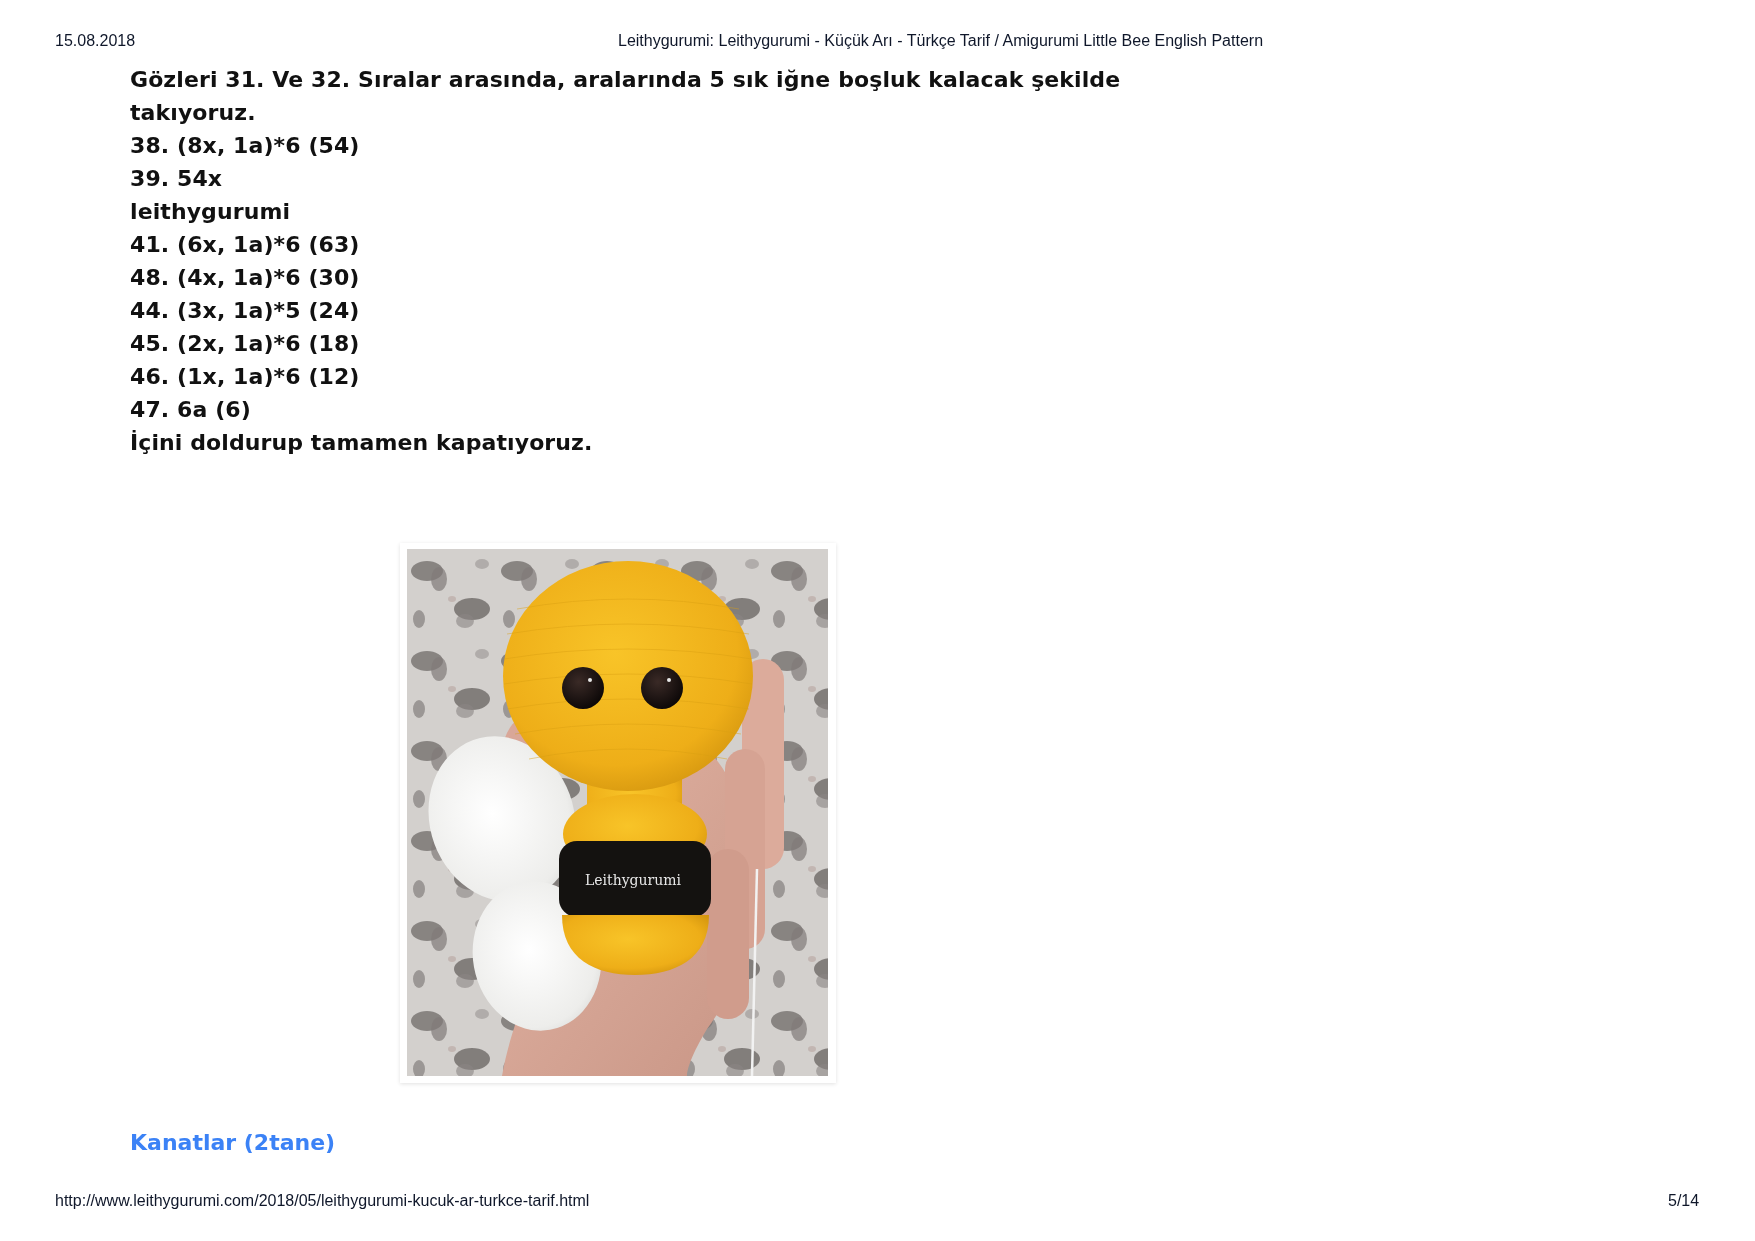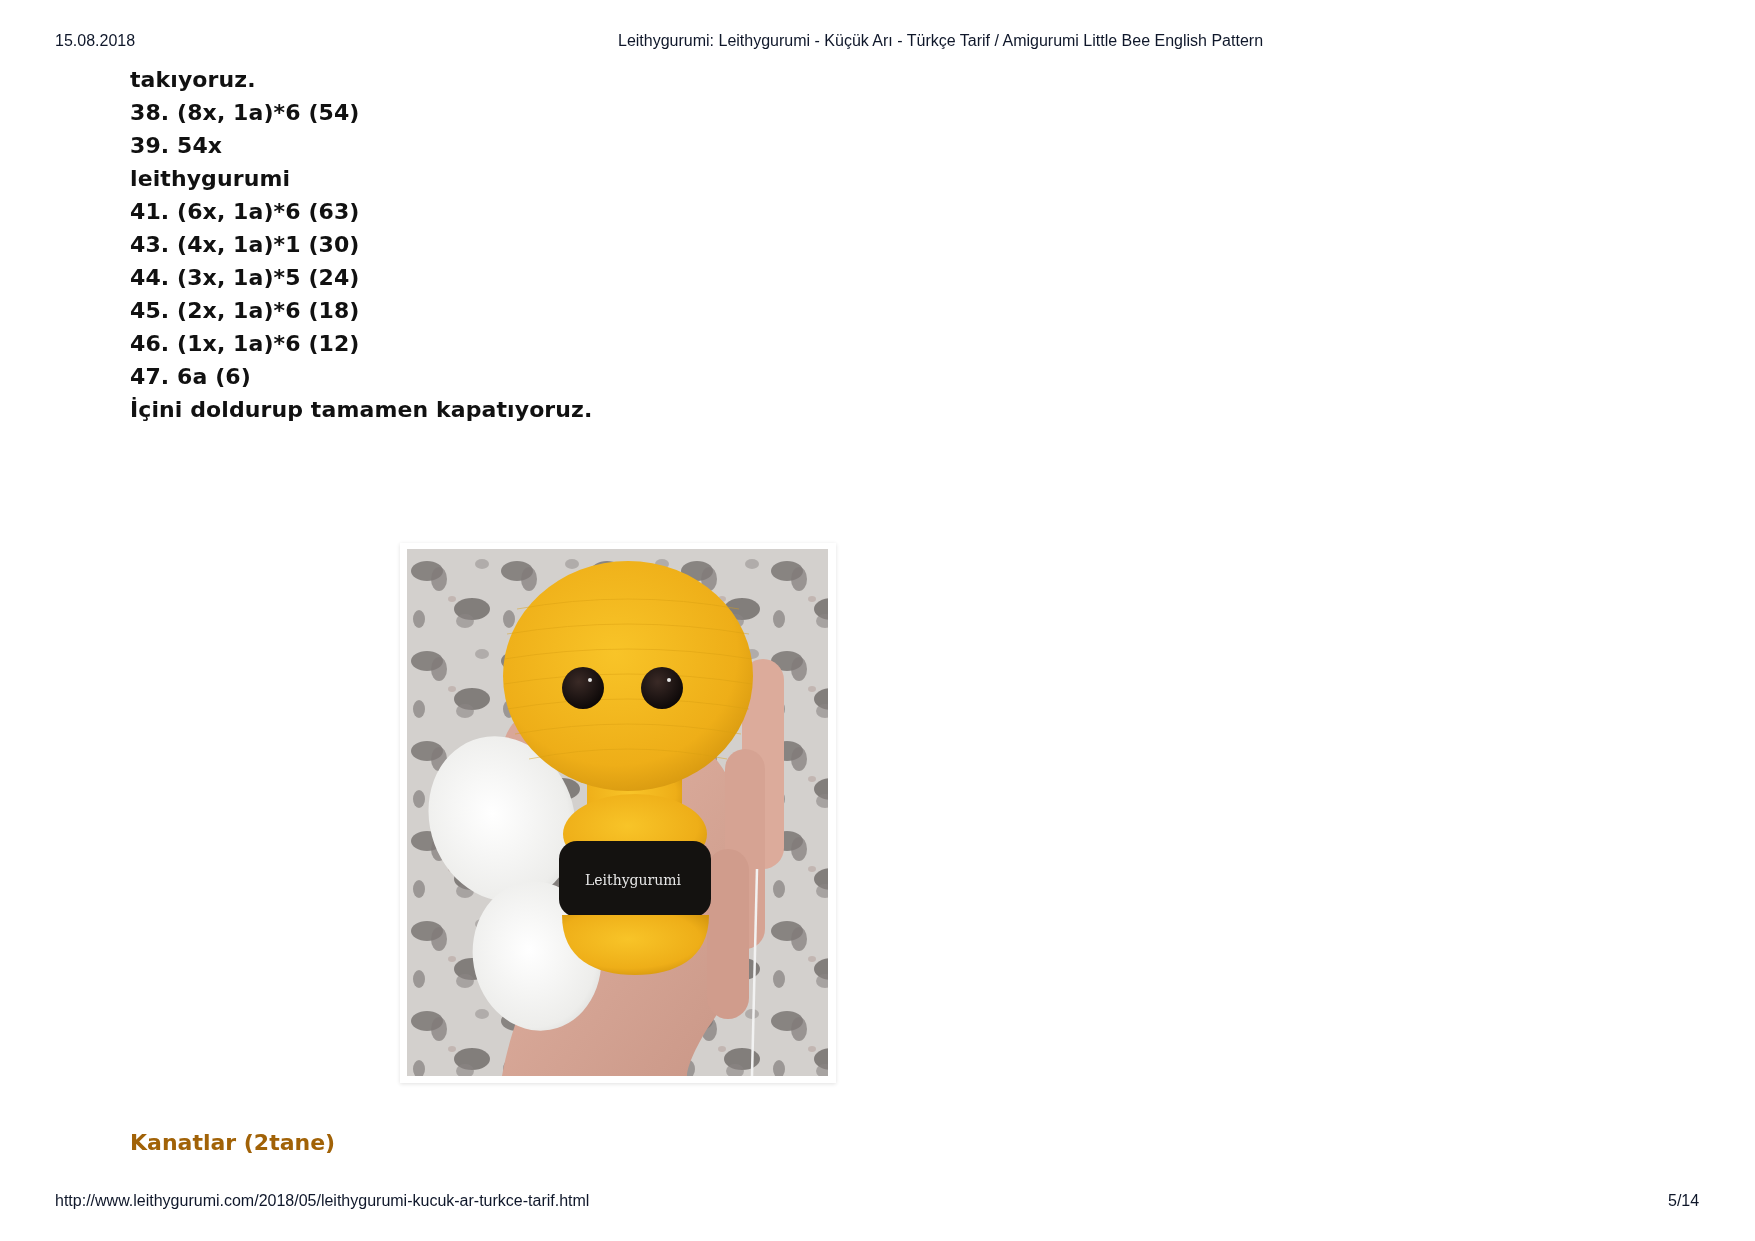--- a/index.html
+++ b/index.html
@@ -35,26 +35,27 @@
     line-height:32px; white-space:nowrap;
   }
 </style>
 </head>
 <body>
 
 <div class="hdr" id="hdr-date">15.08.2018</div>
 <div class="hdr" id="hdr-title">Leithygurumi: Leithygurumi - Küçük Arı - Türkçe Tarif / Amigurumi Little Bee English Pattern</div>
 
 <div class="content">
+  <div class="line">Gözleri 31. Ve 32. Sıralar arasında, aralarında 5 sık iğne boşluk kalacak şekilde</div>
   <div class="line">takıyoruz.</div>
   <div class="line">38. (8x, 1a)*6 (54)</div>
   <div class="line">39. 54x</div>
   <div class="line">leithygurumi</div>
   <div class="line">41. (6x, 1a)*6 (63)</div>
-  <div class="line">43. (4x, 1a)*1 (30)</div>
+  <div class="line">48. (4x, 1a)*6 (30)</div>
   <div class="line">44. (3x, 1a)*5 (24)</div>
   <div class="line">45. (2x, 1a)*6 (18)</div>
   <div class="line">46. (1x, 1a)*6 (12)</div>
   <div class="line">47. 6a (6)</div>
   <div class="line">İçini doldurup tamamen kapatıyoruz.</div>
 </div>
 
 <div class="figure">
   <svg width="421" height="527" viewBox="0 0 421 527" xmlns="http://www.w3.org/2000/svg">
     <defs>
@@ -123,16 +124,16 @@
       <path d="M122 210 Q221 190 320 210"></path>
     </g>
 
     <circle cx="176" cy="139" r="21" fill="url(#eyeGrad)"></circle>
     <circle cx="255" cy="139" r="21" fill="url(#eyeGrad)"></circle>
     <circle cx="183" cy="131" r="2" fill="#e8e8e8"></circle>
     <circle cx="262" cy="131" r="2" fill="#e8e8e8"></circle>
   </svg>
 </div>
 
-<div class="section-heading" style="color:#a16207">Kanatlar (2tane)</div>
+<div class="section-heading" style="color:#3b82f6">Kanatlar (2tane)</div>
 
 <div class="ftr" id="ftr-url">http://www.leithygurumi.com/2018/05/leithygurumi-kucuk-ar-turkce-tarif.html</div>
 <div class="ftr" id="ftr-page">5/14</div>
 
 </body></html>

